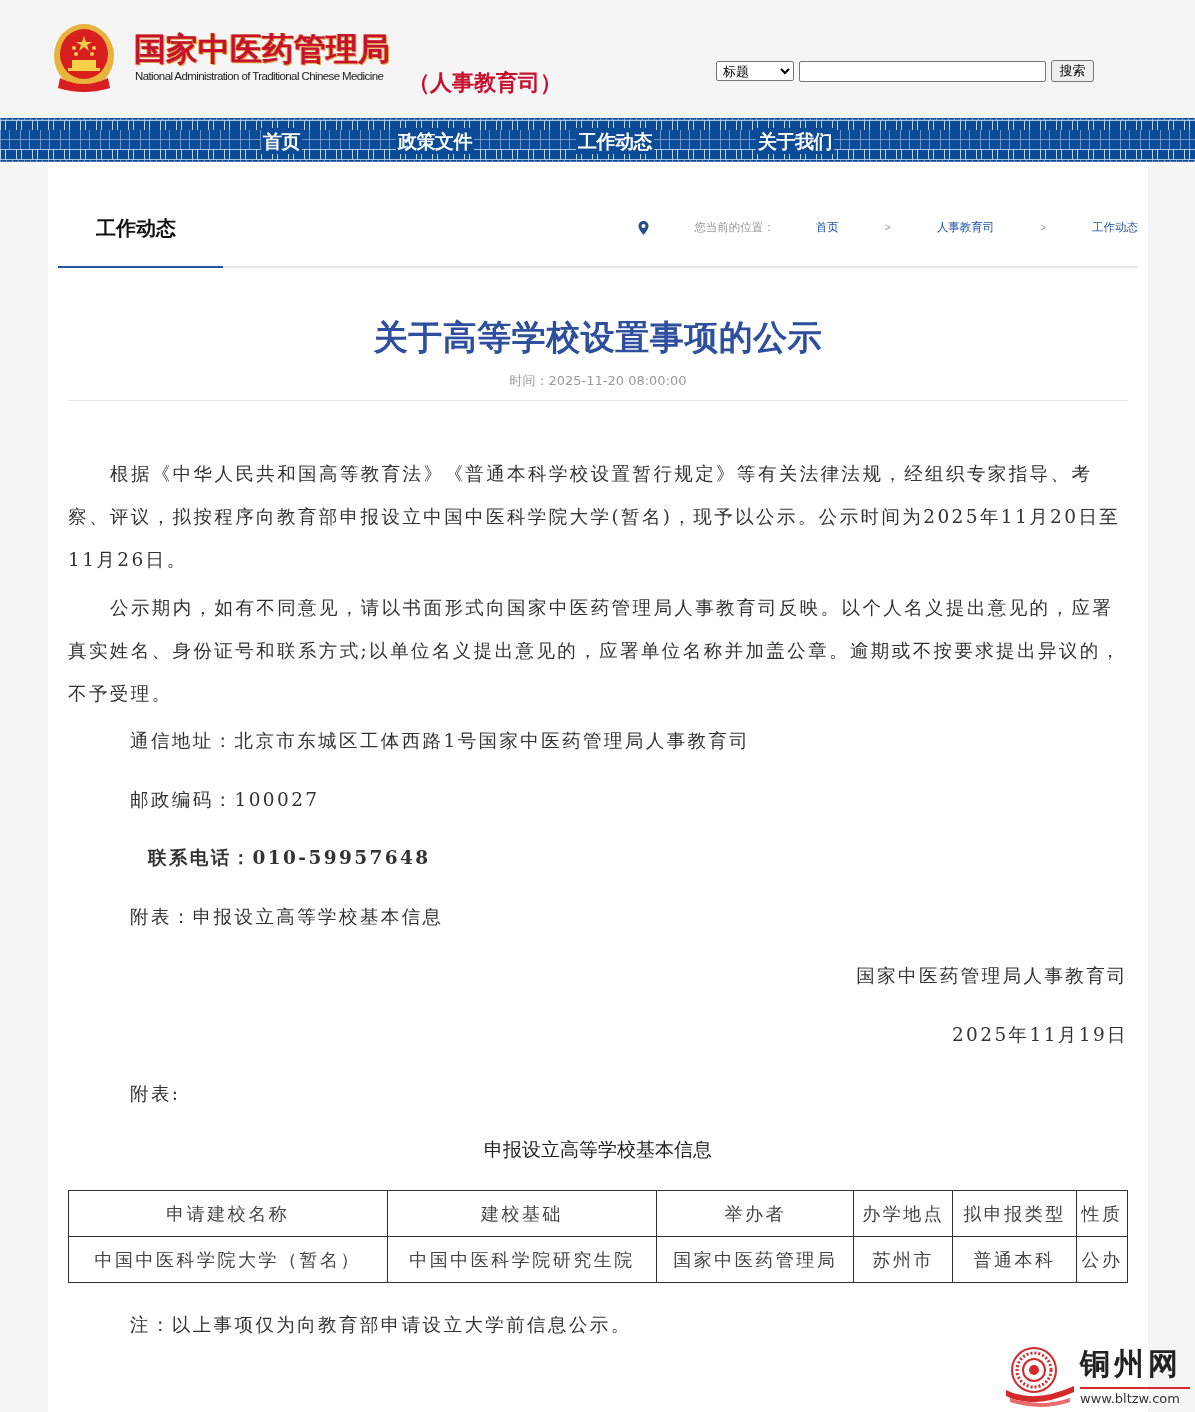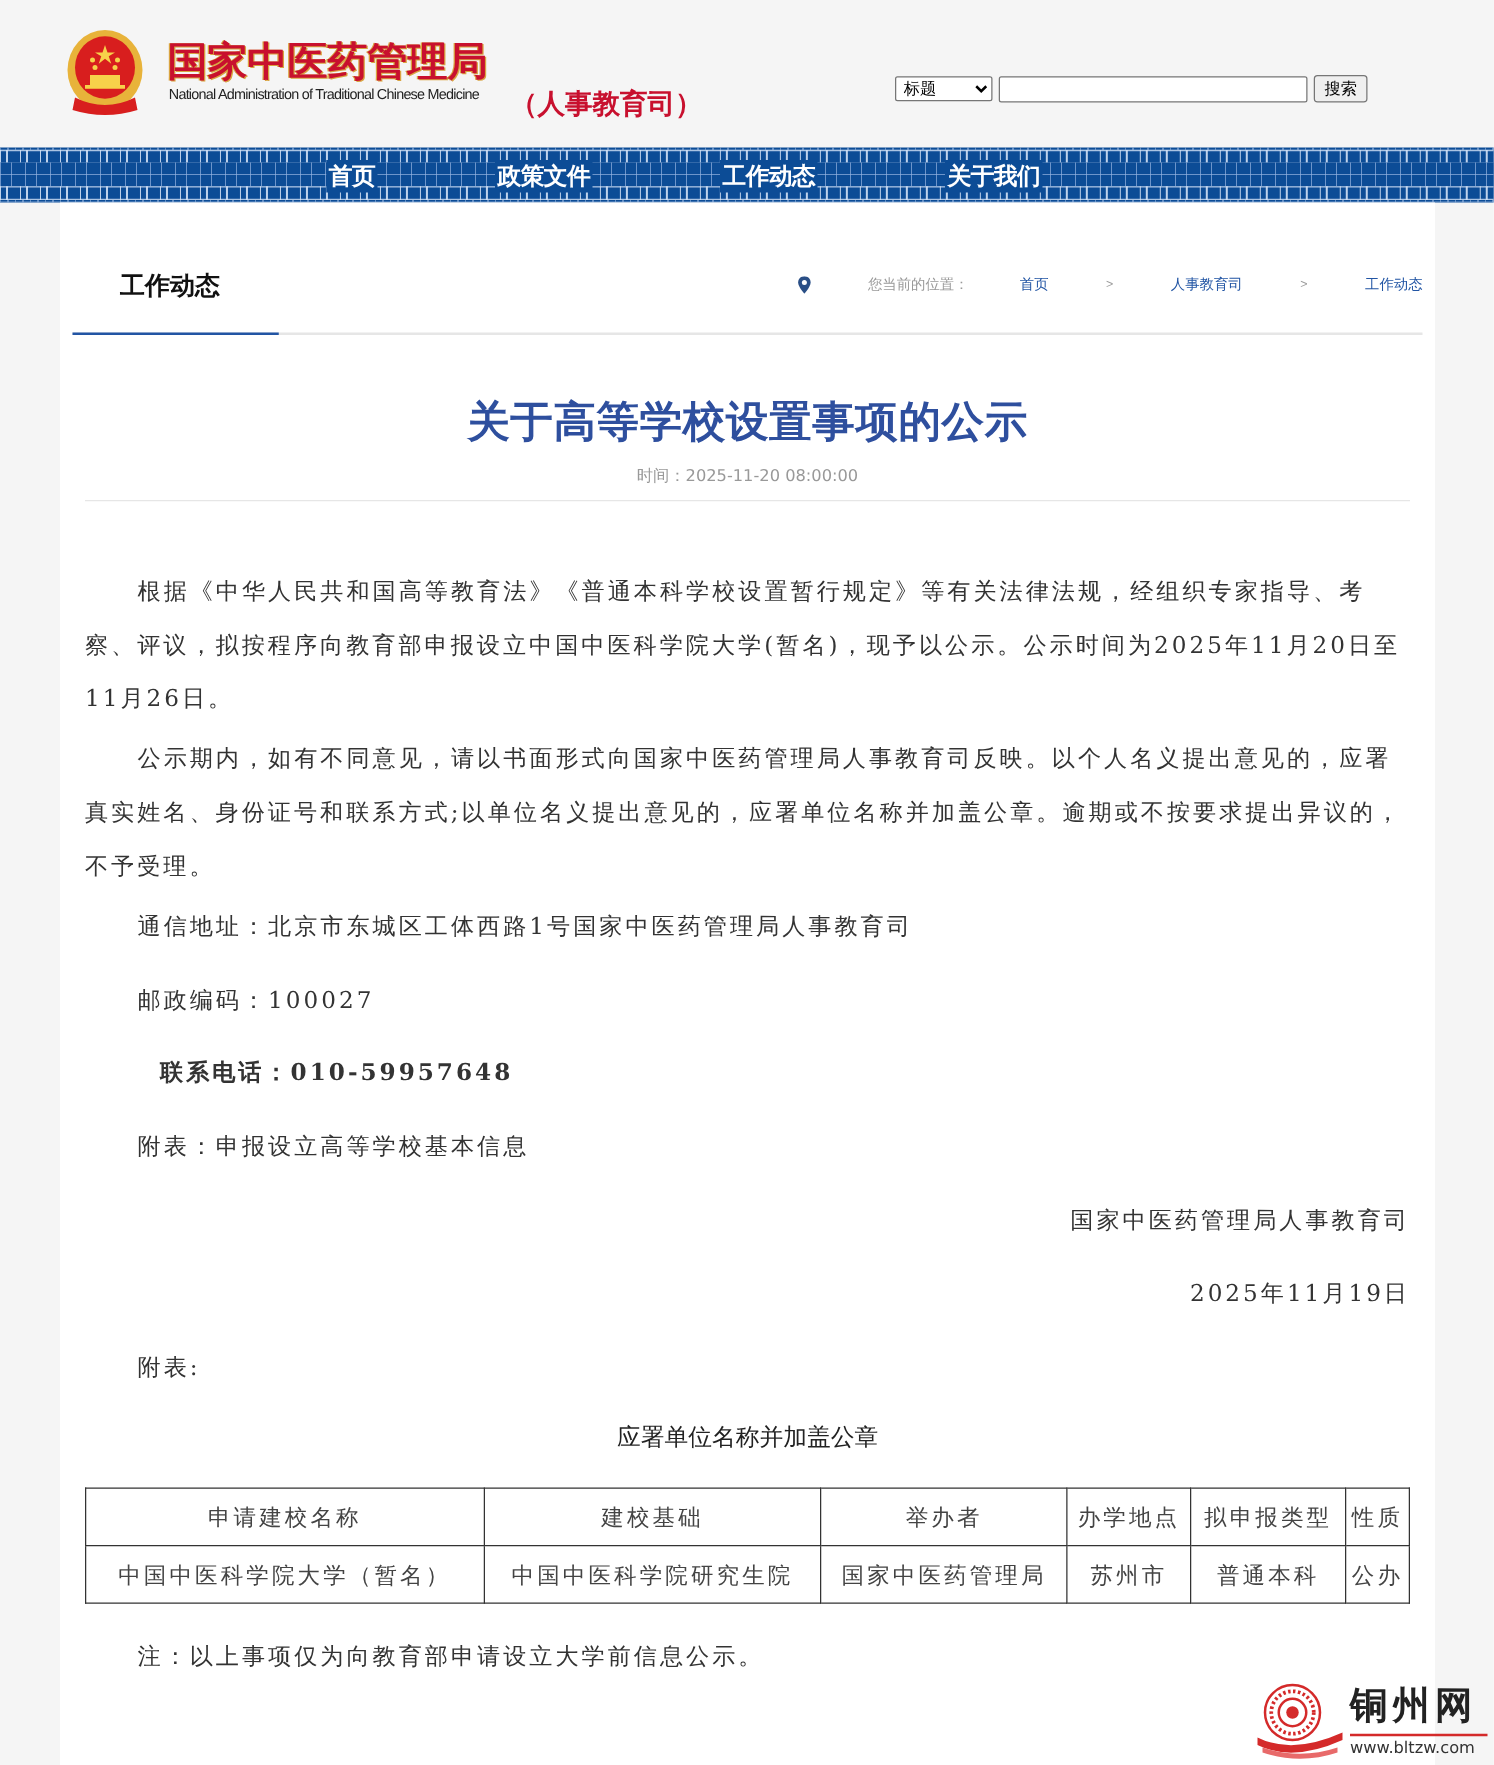--- a/index.html
+++ b/index.html
@@ -48,21 +48,21 @@
   .crumbs .pin { width: 11px; height: 14px; margin-right: 4px; }
   .crumbs a { color: #2255a4; text-decoration: none; }
   .crumbs .sep { margin: 0 5px; color: #999; font-size: 10px; }
 
   .art-title { position: absolute; left: 0; top: 153px; width: 1100px; text-align: center; font-family: "DejaVu Sans", sans-serif; font-size: 34px; color: #2e4f9e; letter-spacing: 0.5px; }
   .art-time { position: absolute; left: 0; top: 210px; width: 1100px; text-align: center; font-family: "DejaVu Sans", sans-serif; font-size: 13px; color: #999; }
   .art-divider { position: absolute; left: 20px; top: 238px; width: 1060px; height: 1px; background: #e6e6e6; }
 
   .body-text { position: absolute; left: 20px; width: 1060px; font-family: "DejaVu Serif", serif; font-size: 18.5px; color: #333; letter-spacing: 2.4px; line-height: 43px; }
   .indent { text-indent: 42px; }
-  .line { position: absolute; font-family: "DejaVu Serif", serif; font-size: 18.5px; color: #333; letter-spacing: 2.4px; white-space: nowrap; }
+  .line { position: absolute; font-family: "DejaVu Serif", serif; font-size: 18.5px; color: #333; letter-spacing: 2.4px; white-space: nowrap; margin-left: 20px; }
 
   .tbl-title { position: absolute; left: 0; top: 975px; width: 1100px; text-align: center; font-family: "DejaVu Sans", sans-serif; font-size: 19px; color: #222; }
   table.info { position: absolute; left: 20px; top: 1028px; width: 1060px; border-collapse: collapse; font-family: "DejaVu Serif", serif; font-size: 18px; color: #444; letter-spacing: 2.5px; }
   table.info td, table.info th { border: 1px solid #333; height: 46px; text-align: center; font-weight: normal; white-space: nowrap; padding: 0 2px; }
 
   .watermark { position: absolute; left: 1004px; top: 1344px; width: 191px; height: 68px; }
   .wm-text { position: absolute; left: 76px; top: 0px; font-family: "DejaVu Sans", sans-serif; font-weight: bold; font-size: 30px; color: #222; letter-spacing: 4px; }
   .wm-line { position: absolute; left: 76px; top: 43px; width: 110px; height: 2px; background: #d42a2a; }
   .wm-url { position: absolute; left: 76px; top: 47px; font-family: "DejaVu Sans", sans-serif; font-size: 13px; color: #333; }
 </style>
@@ -131,21 +131,21 @@
   <div class="line" style="left:62px; top:566px;">通信地址：北京市东城区工体西路1号国家中医药管理局人事教育司</div>
   <div class="line" style="left:62px; top:625px;">邮政编码：100027</div>
   <div class="line" style="left:80px; top:683px;font-weight:bold;">联系电话：010-59957648</div>
   <div class="line" style="left:62px; top:742px;">附表：申报设立高等学校基本信息</div>
 
   <div class="line" style="right:20px; top:801px;">国家中医药管理局人事教育司</div>
   <div class="line" style="right:20px; top:860px;">2025年11月19日</div>
 
   <div class="line" style="left:62px; top:919px;">附表:</div>
 
-  <div class="tbl-title">应署单位名称并加盖公章</div>
+  <div class="tbl-title">申报设立高等学校基本信息</div>
   <table class="info">
     <tbody>
         <tr>
       <th style="width:319px;">申请建校名称</th>
       <th style="width:270px;">建校基础</th>
       <th style="width:197px;">举办者</th>
       <th style="width:99px;">办学地点</th>
       <th style="width:124px;">拟申报类型</th>
       <th style="width:51px;">性质</th>
     </tr>

